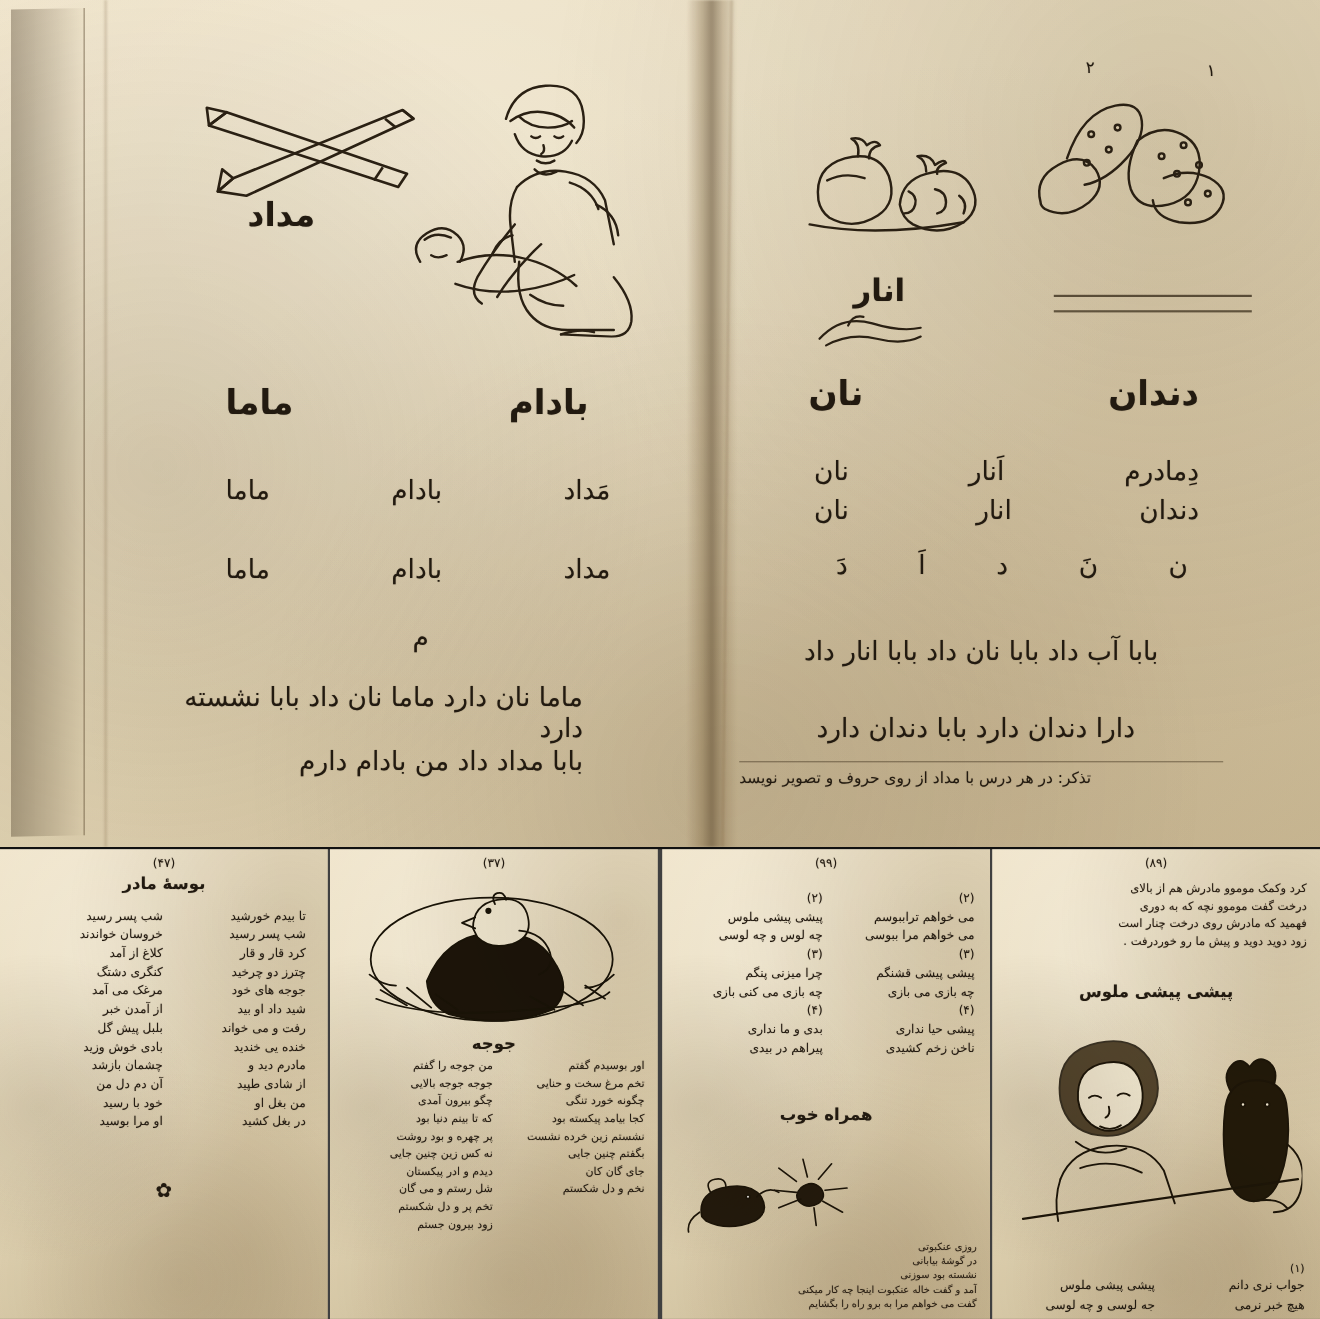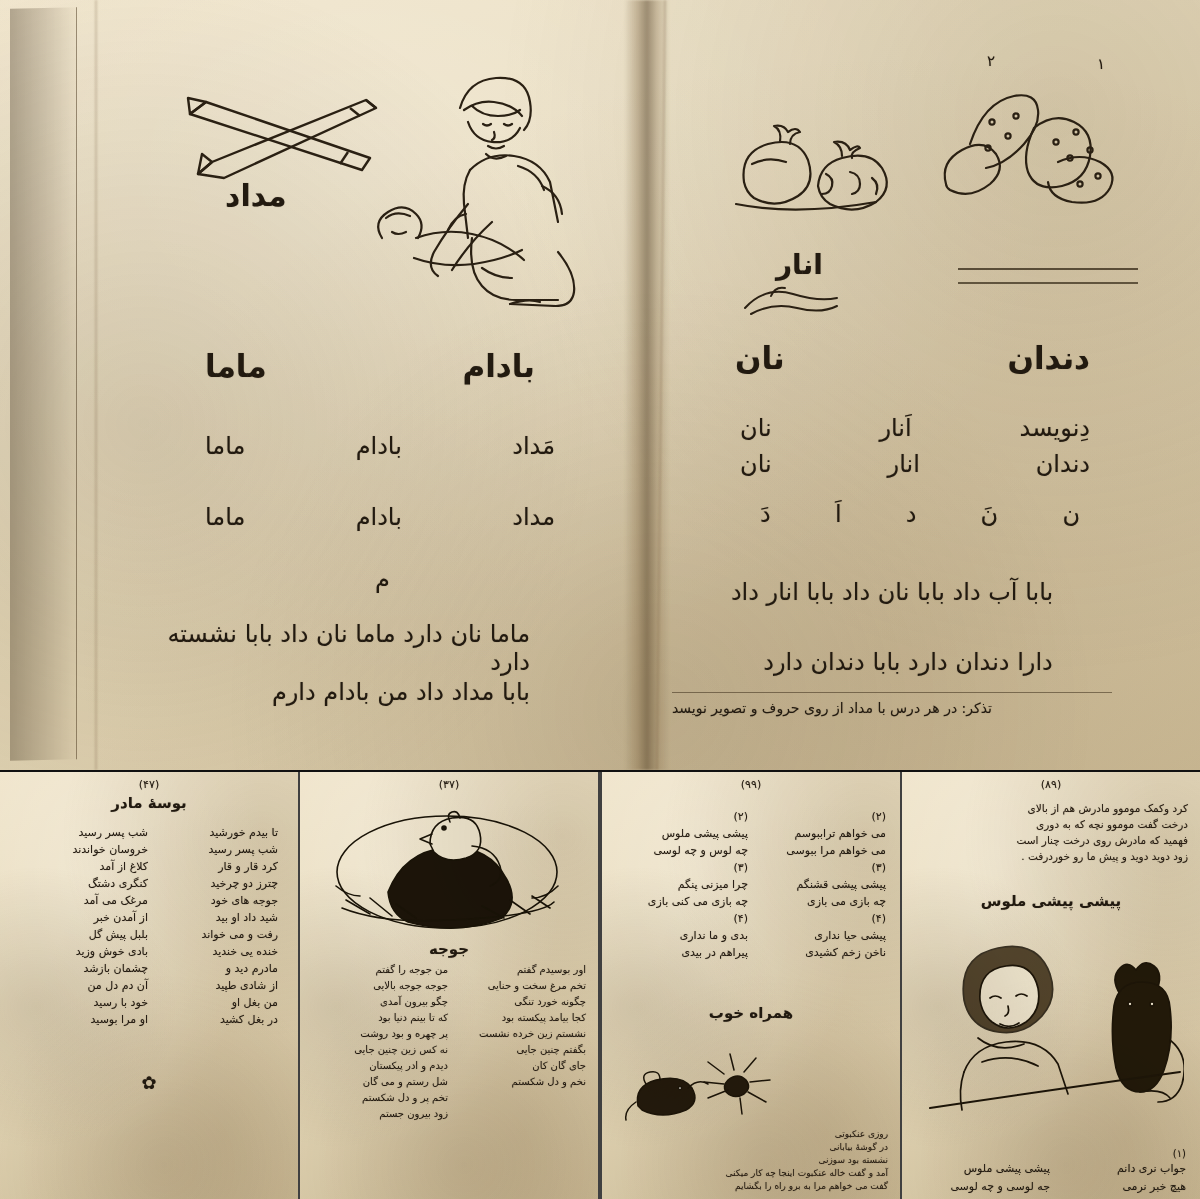--- a/index.html
+++ b/index.html
@@ -314,41 +314,41 @@
     <div class="rule" style="left:958px; top:282px; width:180px; height:2px; background:rgba(50,38,20,0.7);"></div>
 
     <div class="fa" style="position:absolute; left:776px; top:248px; font-size:28px; font-weight:600;">انار</div>
 
     <div class="fa row word-big" style="left:735px; top:340px; width:355px;">
       <span>دندان</span>
       <span>نان</span>
     </div>
 
     <div class="fa row word-mid" style="left:740px; top:414px; width:350px;">
-      <span>دِنویسد</span>
+      <span>دِمادرم</span>
       <span>اَنار</span>
       <span>نان</span>
     </div>
 
     <div class="fa row word-mid" style="left:740px; top:450px; width:350px;">
       <span>دندان</span>
       <span>انار</span>
       <span>نان</span>
     </div>
 
     <div class="fa row word-mid" style="left:760px; top:500px; width:320px;">
       <span>ن</span>
       <span>نَ</span>
       <span>د</span>
       <span>اَ</span>
       <span>دَ</span>
     </div>
 
     <div class="fa line-sm" style="position:absolute; left:672px; top:578px; width:440px; text-align:center;">بابا آب داد   بابا نان داد   بابا انار داد</div>
-    <div class="fa line-sm" style="position:absolute; left:688px; top:648px; width:440px; text-align:center;">دارا دندان دارد   بابا دندان دارد</div>
+    <div class="fa line-sm" style="position:absolute; left:667px; top:648px; width:440px; text-align:center;">دارا دندان دارد   بابا دندان دارد</div>
     <div class="rule" style="left:672px; top:692px; width:440px;"></div>
     <div class="fa line-xs" style="position:absolute; left:672px; top:700px; width:440px; text-align:left;">تذکر: در هر درس با مداد از روی حروف و تصویر نویسد</div>
   </div>
 
   <div class="bottom-strip">
 
     <div class="paper b-page b1">
       <div class="fa bp-num">(۷۴)</div>
       <div class="fa poem-title" style="top:22px;">بوسهٔ مادر</div>
       <div class="fa col-poem" style="right:150px; top:52px; width:120px; text-align:right;">شب پسر رسید

